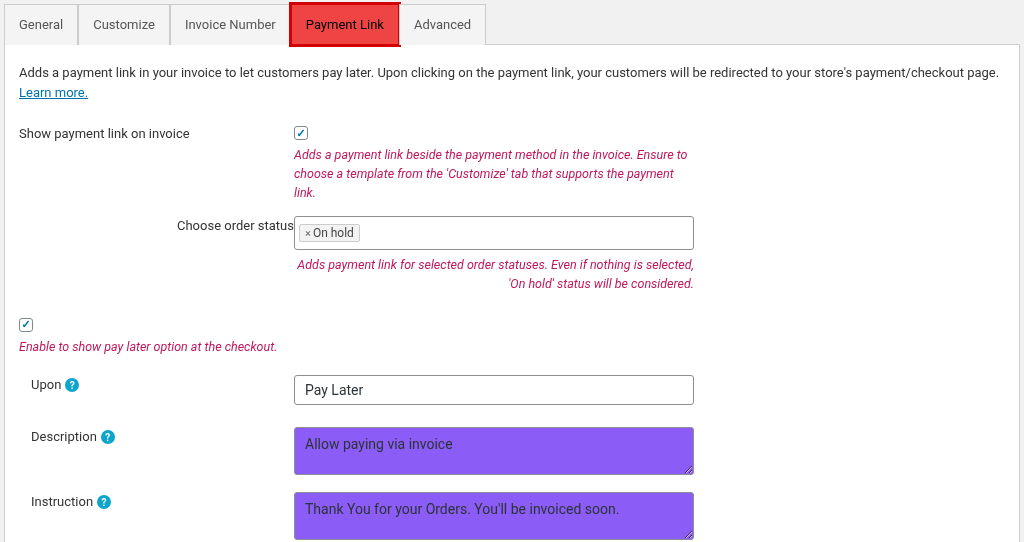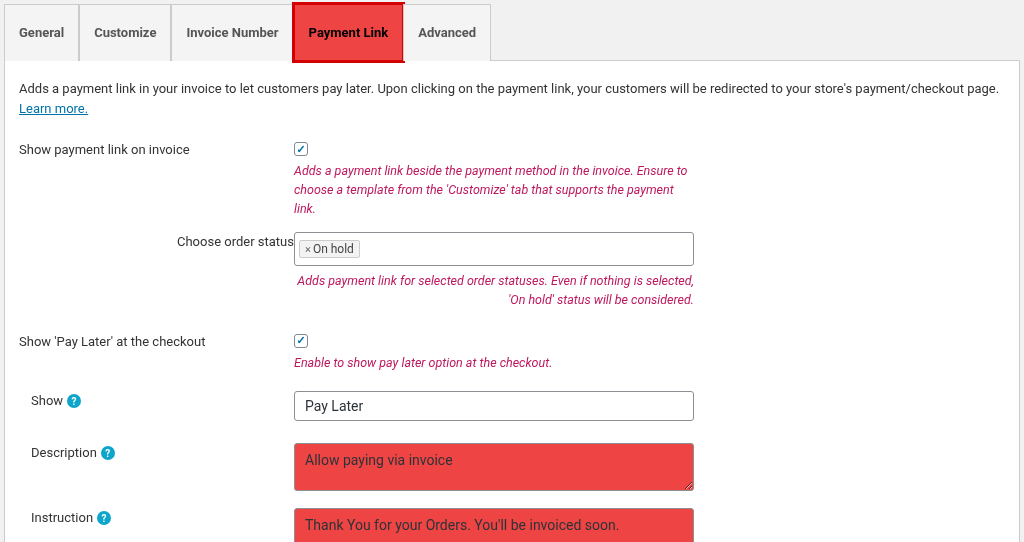--- a/index.html
+++ b/index.html
@@ -10,26 +10,26 @@
       background: #f1f1f1;
       padding: 4px;
     }
     .tabs {
       display: flex;
       gap: 0;
       position: relative;
       z-index: 2;
     }
     .tab {
-      padding: 20px 14px;
+      padding: 12px 14px;
       background: #f4f4f4;
       border: 1px solid #ccc;
       border-bottom: none;
       color: #555;
-      font-weight: 700;
+      font-weight: 400;
       cursor: pointer;
       font-size: 13px;
     }
     .tab.active {
       background: #ef4444;
       color: #000;
       border-bottom: 1px solid #f97316;
     }
     .tab-highlight {
       outline: 3px solid #d40000;
@@ -131,21 +131,21 @@
       background: #fff;
       font-family: inherit;
     }
     .textarea {
       width: 100%;
       padding: 8px 10px;
       border: 1px solid #8c8f94;
       border-radius: 3px;
       font-size: 14px;
       color: #2c3338;
-      background: #ef4444;
+      background: #8b5cf6;
       font-family: inherit;
       resize: both;
       height: 48px;
     }
     .help-icon {
       display: inline-flex;
       width: 14px;
       height: 14px;
       border-radius: 50%;
       background: #0ea5cc;
@@ -190,30 +190,29 @@
         <span class="tag">
           <span class="tag-remove">×</span>
             <span>On hold</span>
         </span>
       </div>
       <div class="desc">Adds payment link for selected order statuses. Even if nothing is selected, 'On hold' status will be considered.</div>
     </div>
   </div>
 
   <div class="form-row" style="margin-top:18px;">
-    <div class="label-col">Show 'Pay Later' at the checkout</div>
     <div class="field-col">
       <span class="checkbox-wrap checked"></span>
       <div class="desc">Enable to show pay later option at the checkout.</div>
     </div>
   </div>
 
   <div class="form-row" style="margin-top:18px;">
     <div class="label-col indented">
-      <span>Show</span><span class="help-icon">?</span>
+      <span>Upon</span><span class="help-icon">?</span>
     </div>
     <div class="field-col">
       <input type="text" class="text-input" value="Pay Later" style="">
     </div>
   </div>
 
   <div class="form-row" style="margin-top:22px;">
     <div class="label-col indented">
       <span>Description</span><span class="help-icon">?</span>
     </div>

